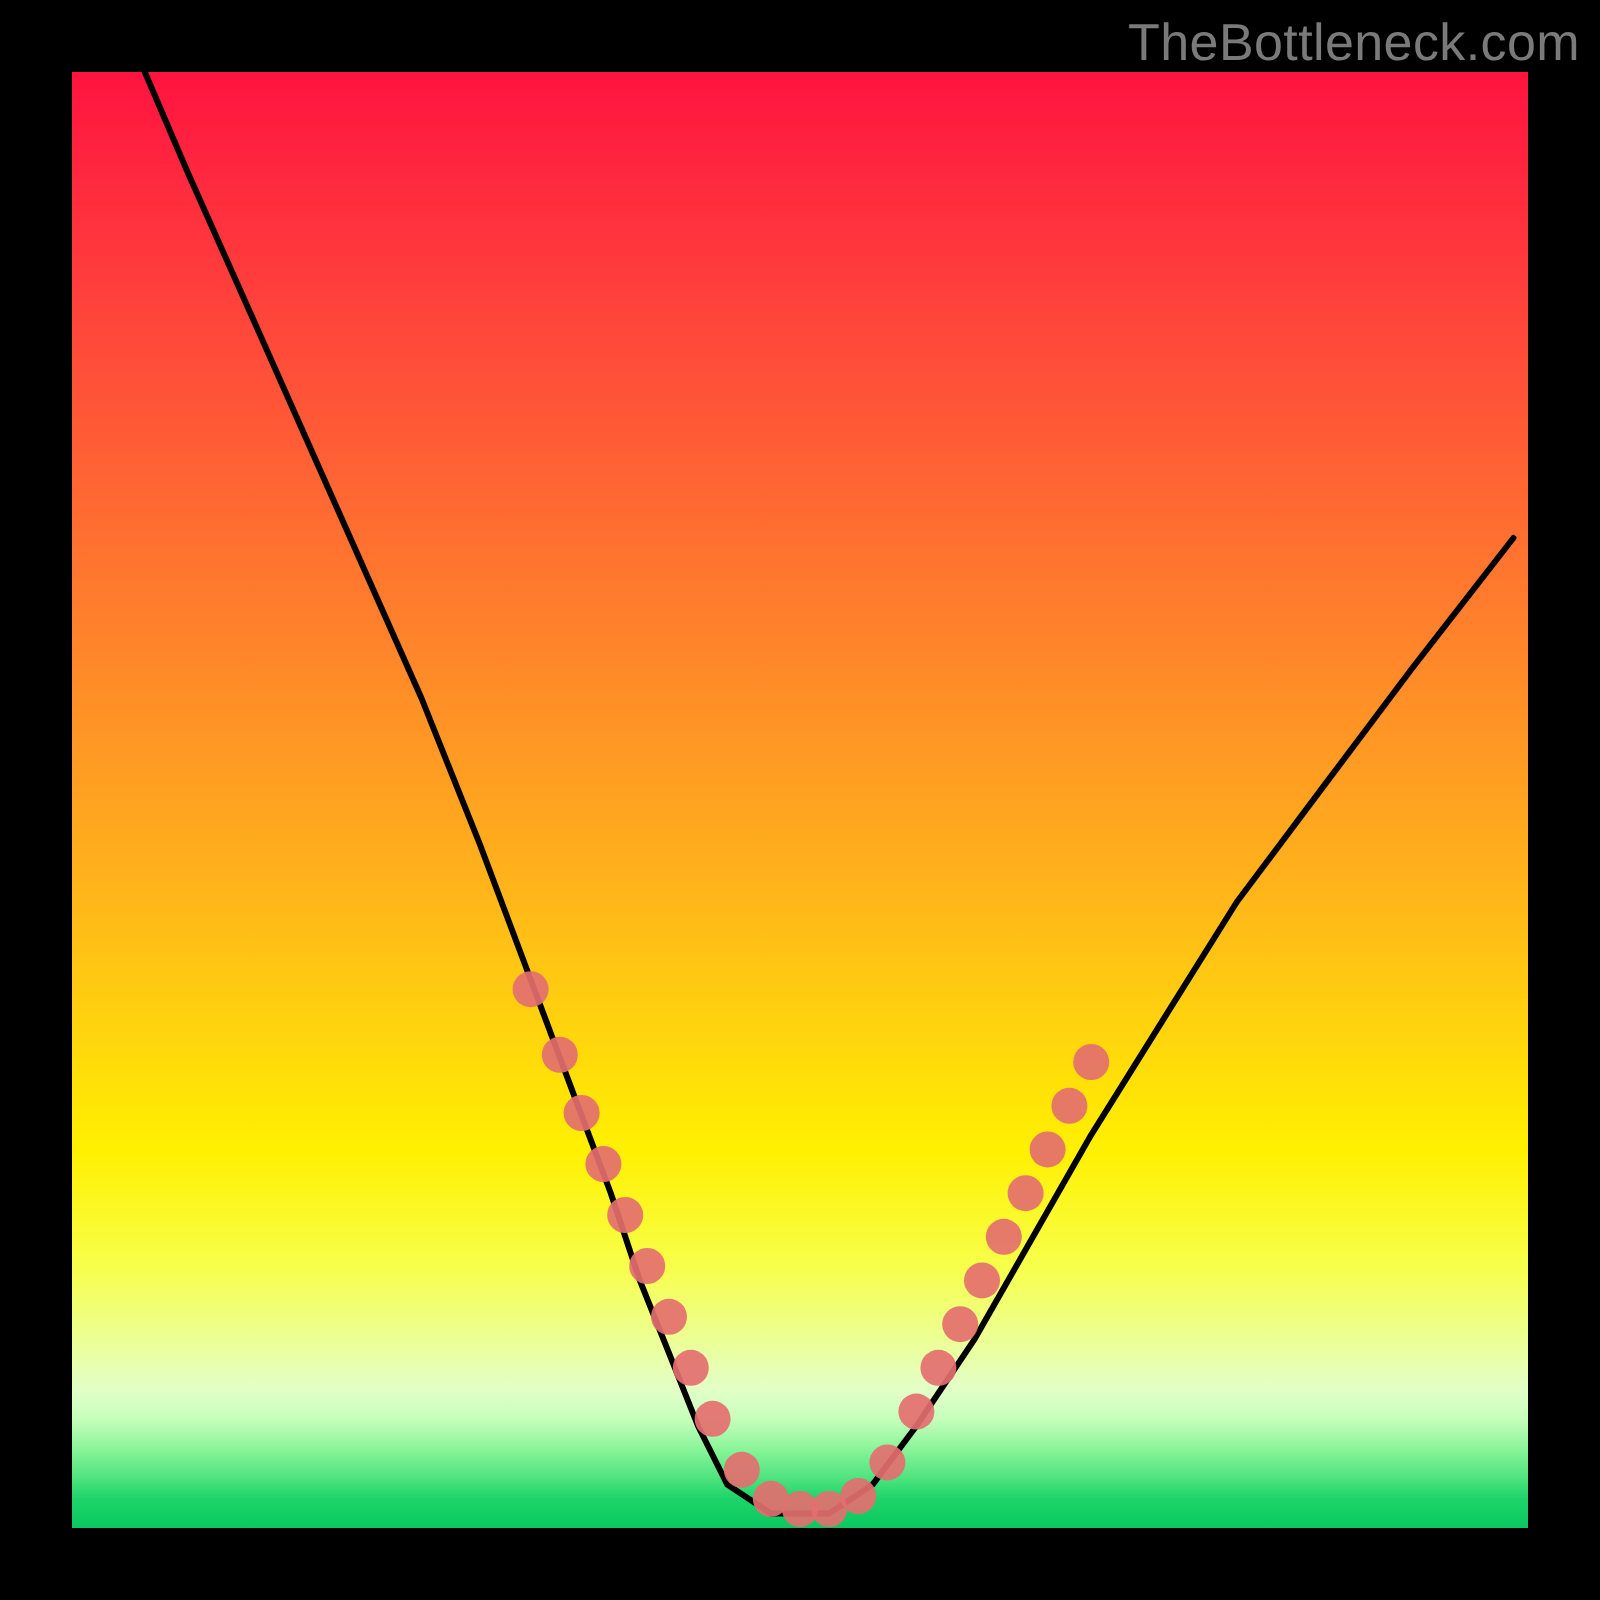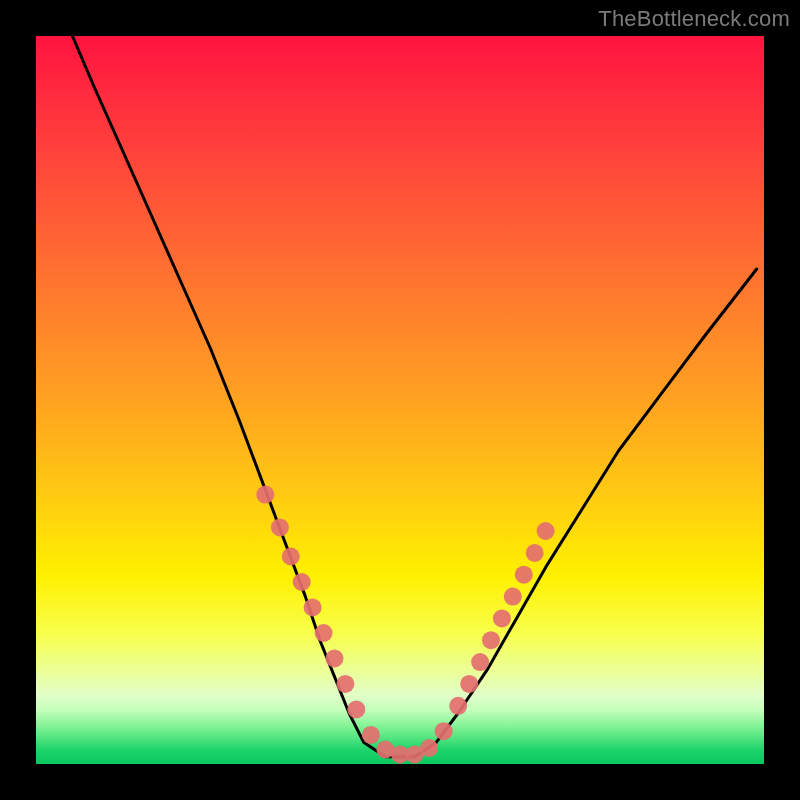--- a/index.html
+++ b/index.html
@@ -41,21 +41,21 @@
       #50e47f 96.5%,
       #1dd46a 98%,
       #0ac85f 100%
     );
   }
   .watermark {
     position: absolute;
     top: 6px;
     right: 10px;
     color: #7a7a7a;
-    font-size: 22px;
+    font-size: 26px;
     font-weight: 500;
     letter-spacing: 0.2px;
     user-select: none;
   }
   svg.curve-layer {
     position: absolute;
     left: 0; top: 0;
     width: 100%; height: 100%;
     overflow: visible;
   }

